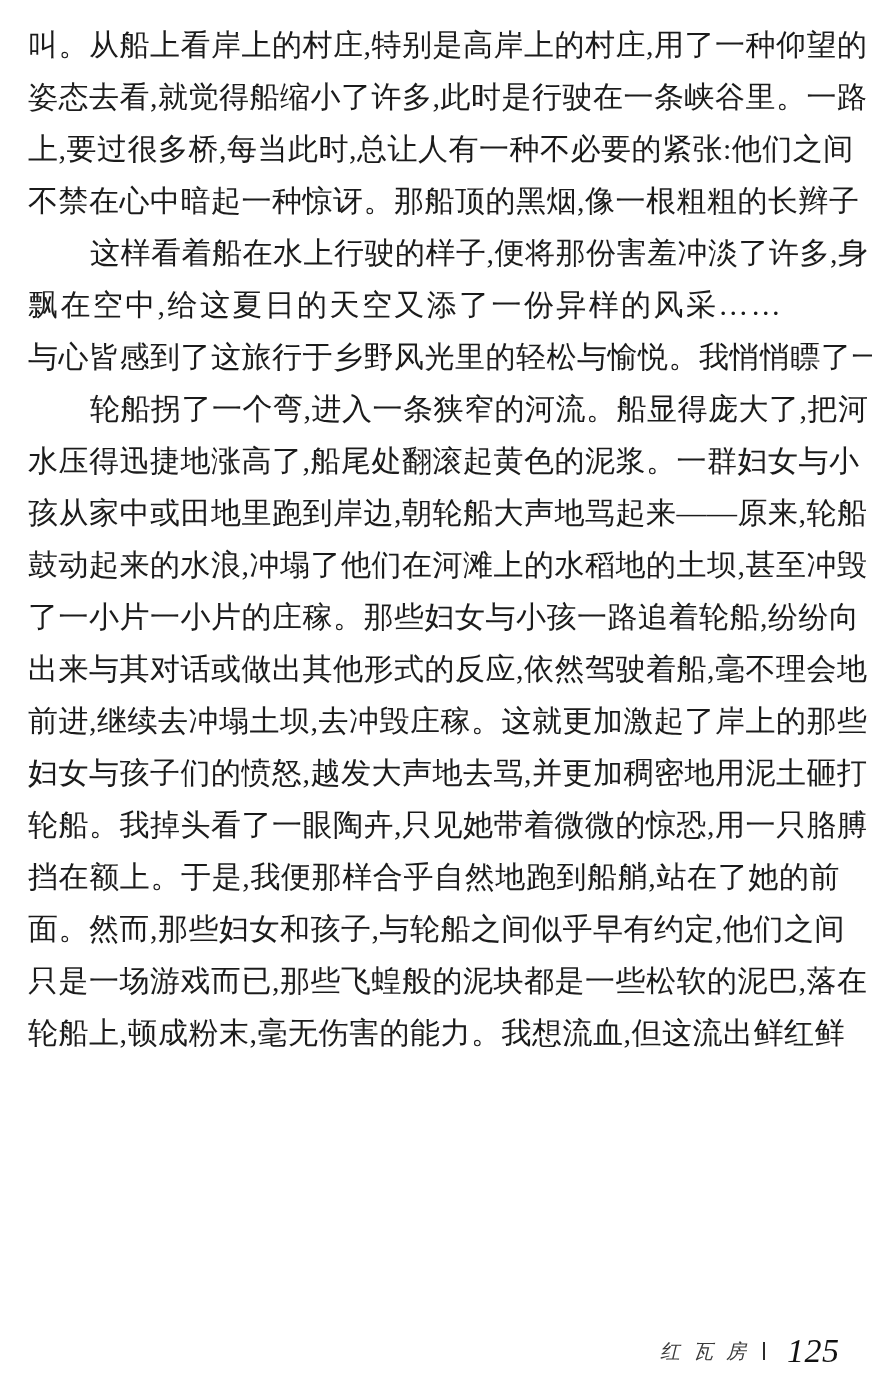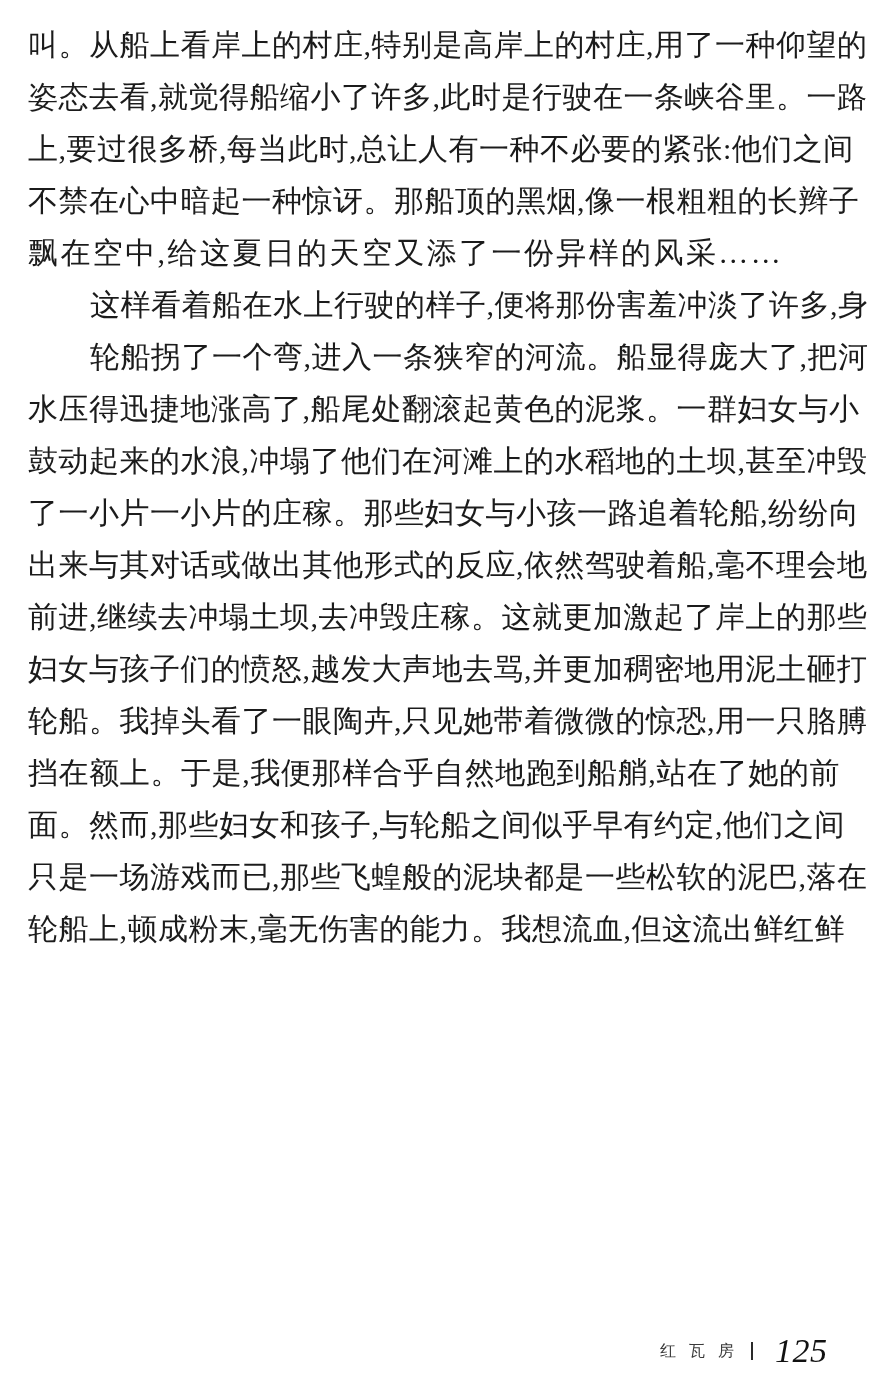--- a/index.html
+++ b/index.html
@@ -42,23 +42,24 @@
   }
   .footer {
     position: absolute;
     top: 1334px;
     left: 660px;
     height: 34px;
     display: flex;
     align-items: center;
   }
   .running-title {
-    font-size: 16px;
+    font-size: 20px;
     letter-spacing: 13px;
     color: #3a3a3a;
+    font-style: italic;
   }
   .separator {
     display: inline-block;
     width: 2px;
     height: 18px;
     background: #2a2a2a;
     margin: 0 22px 0 4px;
   }
   .page-number {
     font-size: 34px;
@@ -68,26 +69,28 @@
   }
 </style>
 </head>
 <body>
 
 <main class="page-body">
   <div class="line">叫。从船上看岸上的村庄,特别是高岸上的村庄,用了一种仰望的</div>
   <div class="line">姿态去看,就觉得船缩小了许多,此时是行驶在一条峡谷里。一路</div>
   <div class="line">上,要过很多桥,每当此时,总让人有一种不必要的紧张:他们之间</div>
   <div class="line">不禁在心中暗起一种惊讶。那船顶的黑烟,像一根粗粗的长辫子</div>
+  <div class="line indent">这样看着船在水上行驶的样子,便将那份害羞冲淡了许多,身</div>
+
   <div class="line para-end">飘在空中,给这夏日的天空又添了一份异样的风采……</div>
-
-  <div class="line indent">这样看着船在水上行驶的样子,便将那份害羞冲淡了许多,身</div>
+  <div class="line">与心皆感到了这旅行于乡野风光里的轻松与愉悦。我悄悄瞟了一</div>
 
   <div class="line indent">轮船拐了一个弯,进入一条狭窄的河流。船显得庞大了,把河</div>
   <div class="line">水压得迅捷地涨高了,船尾处翻滚起黄色的泥浆。一群妇女与小</div>
+  <div class="line">孩从家中或田地里跑到岸边,朝轮船大声地骂起来——原来,轮船</div>
   <div class="line">鼓动起来的水浪,冲塌了他们在河滩上的水稻地的土坝,甚至冲毁</div>
   <div class="line">了一小片一小片的庄稼。那些妇女与小孩一路追着轮船,纷纷向</div>
   <div class="line">出来与其对话或做出其他形式的反应,依然驾驶着船,毫不理会地</div>
   <div class="line">前进,继续去冲塌土坝,去冲毁庄稼。这就更加激起了岸上的那些</div>
   <div class="line">妇女与孩子们的愤怒,越发大声地去骂,并更加稠密地用泥土砸打</div>
   <div class="line">轮船。我掉头看了一眼陶卉,只见她带着微微的惊恐,用一只胳膊</div>
   <div class="line">挡在额上。于是,我便那样合乎自然地跑到船艄,站在了她的前</div>
   <div class="line">面。然而,那些妇女和孩子,与轮船之间似乎早有约定,他们之间</div>
   <div class="line">只是一场游戏而已,那些飞蝗般的泥块都是一些松软的泥巴,落在</div>
   <div class="line">轮船上,顿成粉末,毫无伤害的能力。我想流血,但这流出鲜红鲜</div>

